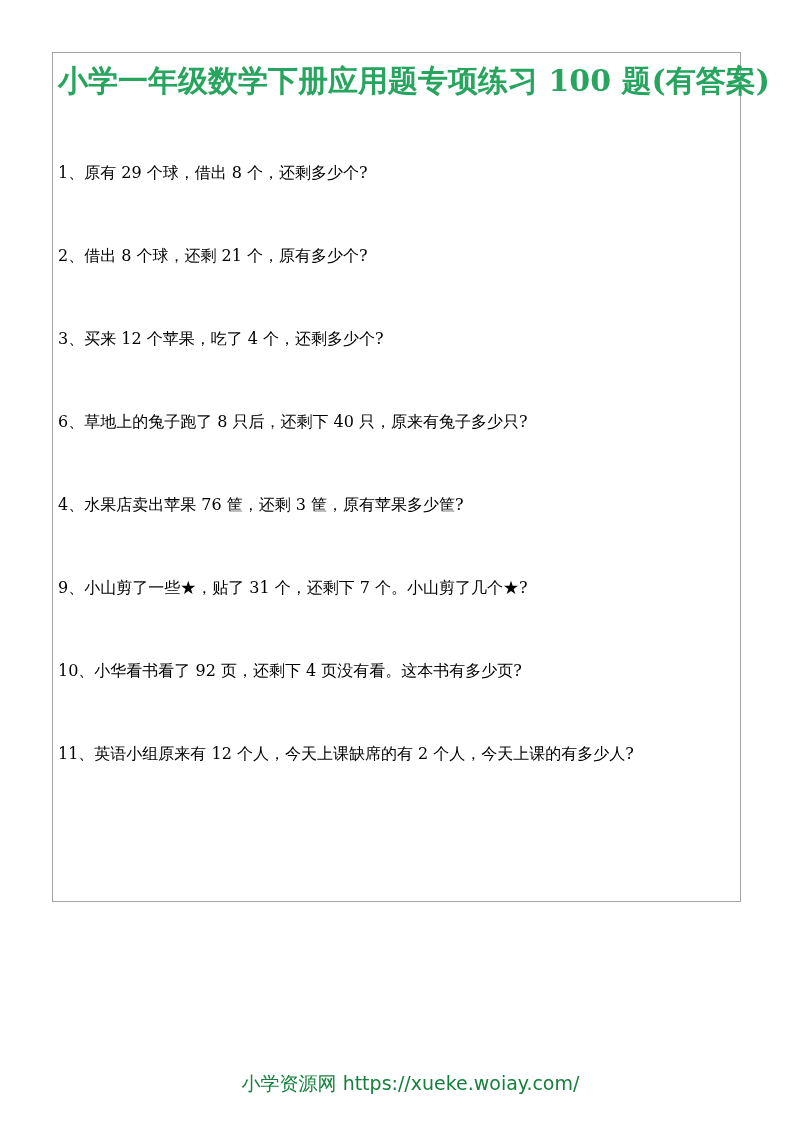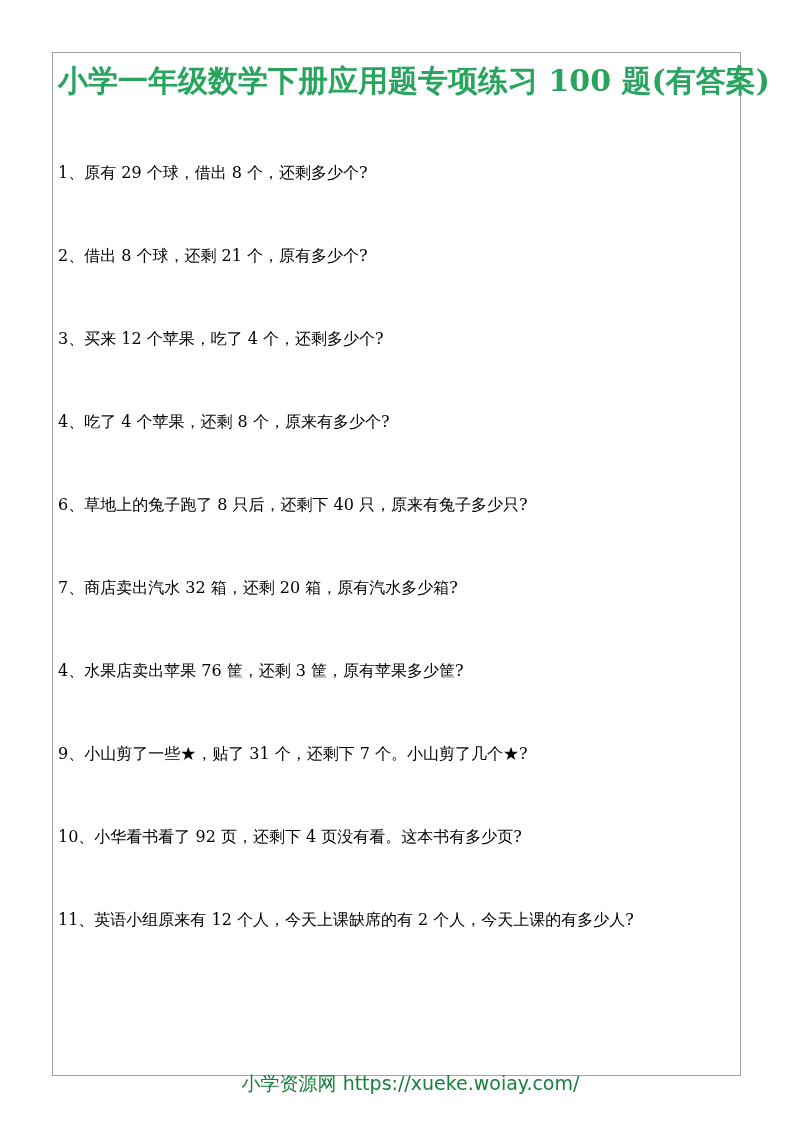--- a/index.html
+++ b/index.html
@@ -8,21 +8,21 @@
     width: 793px;
     height: 1122px;
     background: #ffffff;
     overflow: hidden;
   }
   .sheet {
     position: absolute;
     left: 52px;
     top: 52px;
     width: 689px;
-    height: 1024px;
+    height: 850px;
     box-sizing: border-box;
     border: 1px solid #a3a3a3;
     background: #ffffff;
     padding: 8px 5px 0 5px;
   }
   .title {
     font-family: "DejaVu Serif", "Liberation Serif", serif;
     font-weight: 700;
     font-size: 30px;
     line-height: 40px;
@@ -54,23 +54,21 @@
 </style>
 </head>
 <body>
 
 <div class="sheet">
   <div class="title">小学一年级数学下册应用题专项练习 100 题(有答案)</div>
   <div class="questions">
     <div class="question">1、原有 29 个球，借出 8 个，还剩多少个?</div>
     <div class="question">2、借出 8 个球，还剩 21 个，原有多少个?</div>
     <div class="question">3、买来 12 个苹果，吃了 4 个，还剩多少个?</div>
-    <div class="question">4、吃了 4 个苹果，还剩 8 个，原来有多少个?</div>
     <div class="question">6、草地上的兔子跑了 8 只后，还剩下 40 只，原来有兔子多少只?</div>
-    <div class="question">7、商店卖出汽水 32 箱，还剩 20 箱，原有汽水多少箱?</div>
     <div class="question">4、水果店卖出苹果 76 筐，还剩 3 筐，原有苹果多少筐?</div>
     <div class="question">9、小山剪了一些★，贴了 31 个，还剩下 7 个。小山剪了几个★?</div>
     <div class="question">10、小华看书看了 92 页，还剩下 4 页没有看。这本书有多少页?</div>
     <div class="question">11、英语小组原来有 12 个人，今天上课缺席的有 2 个人，今天上课的有多少人?</div>
   </div>
 </div>
 
 <div class="footer">
   <span>小学资源网</span>
   <span>https://xueke.woiay.com/</span>

